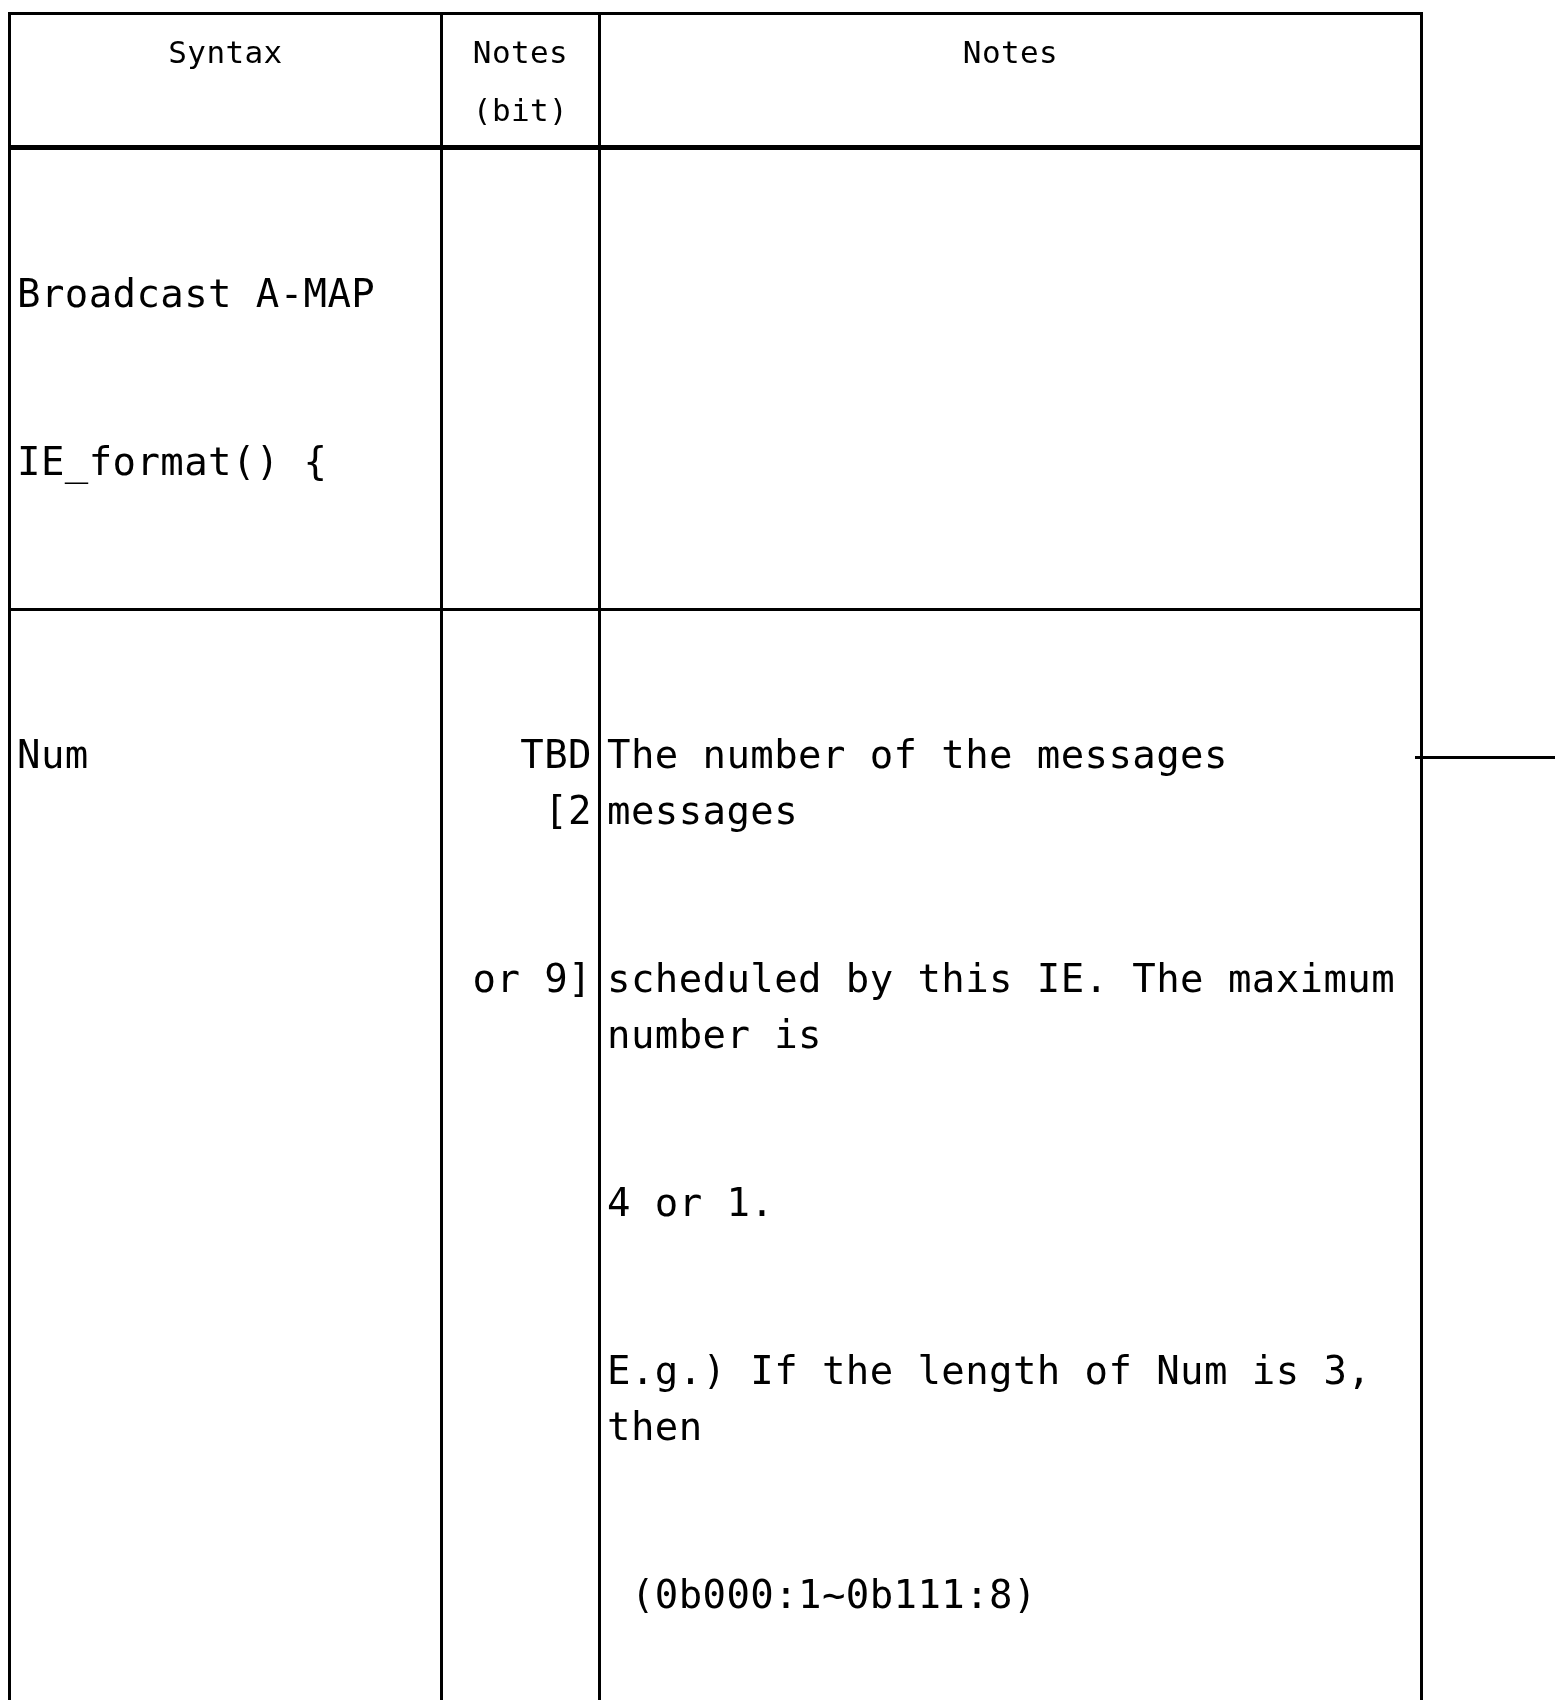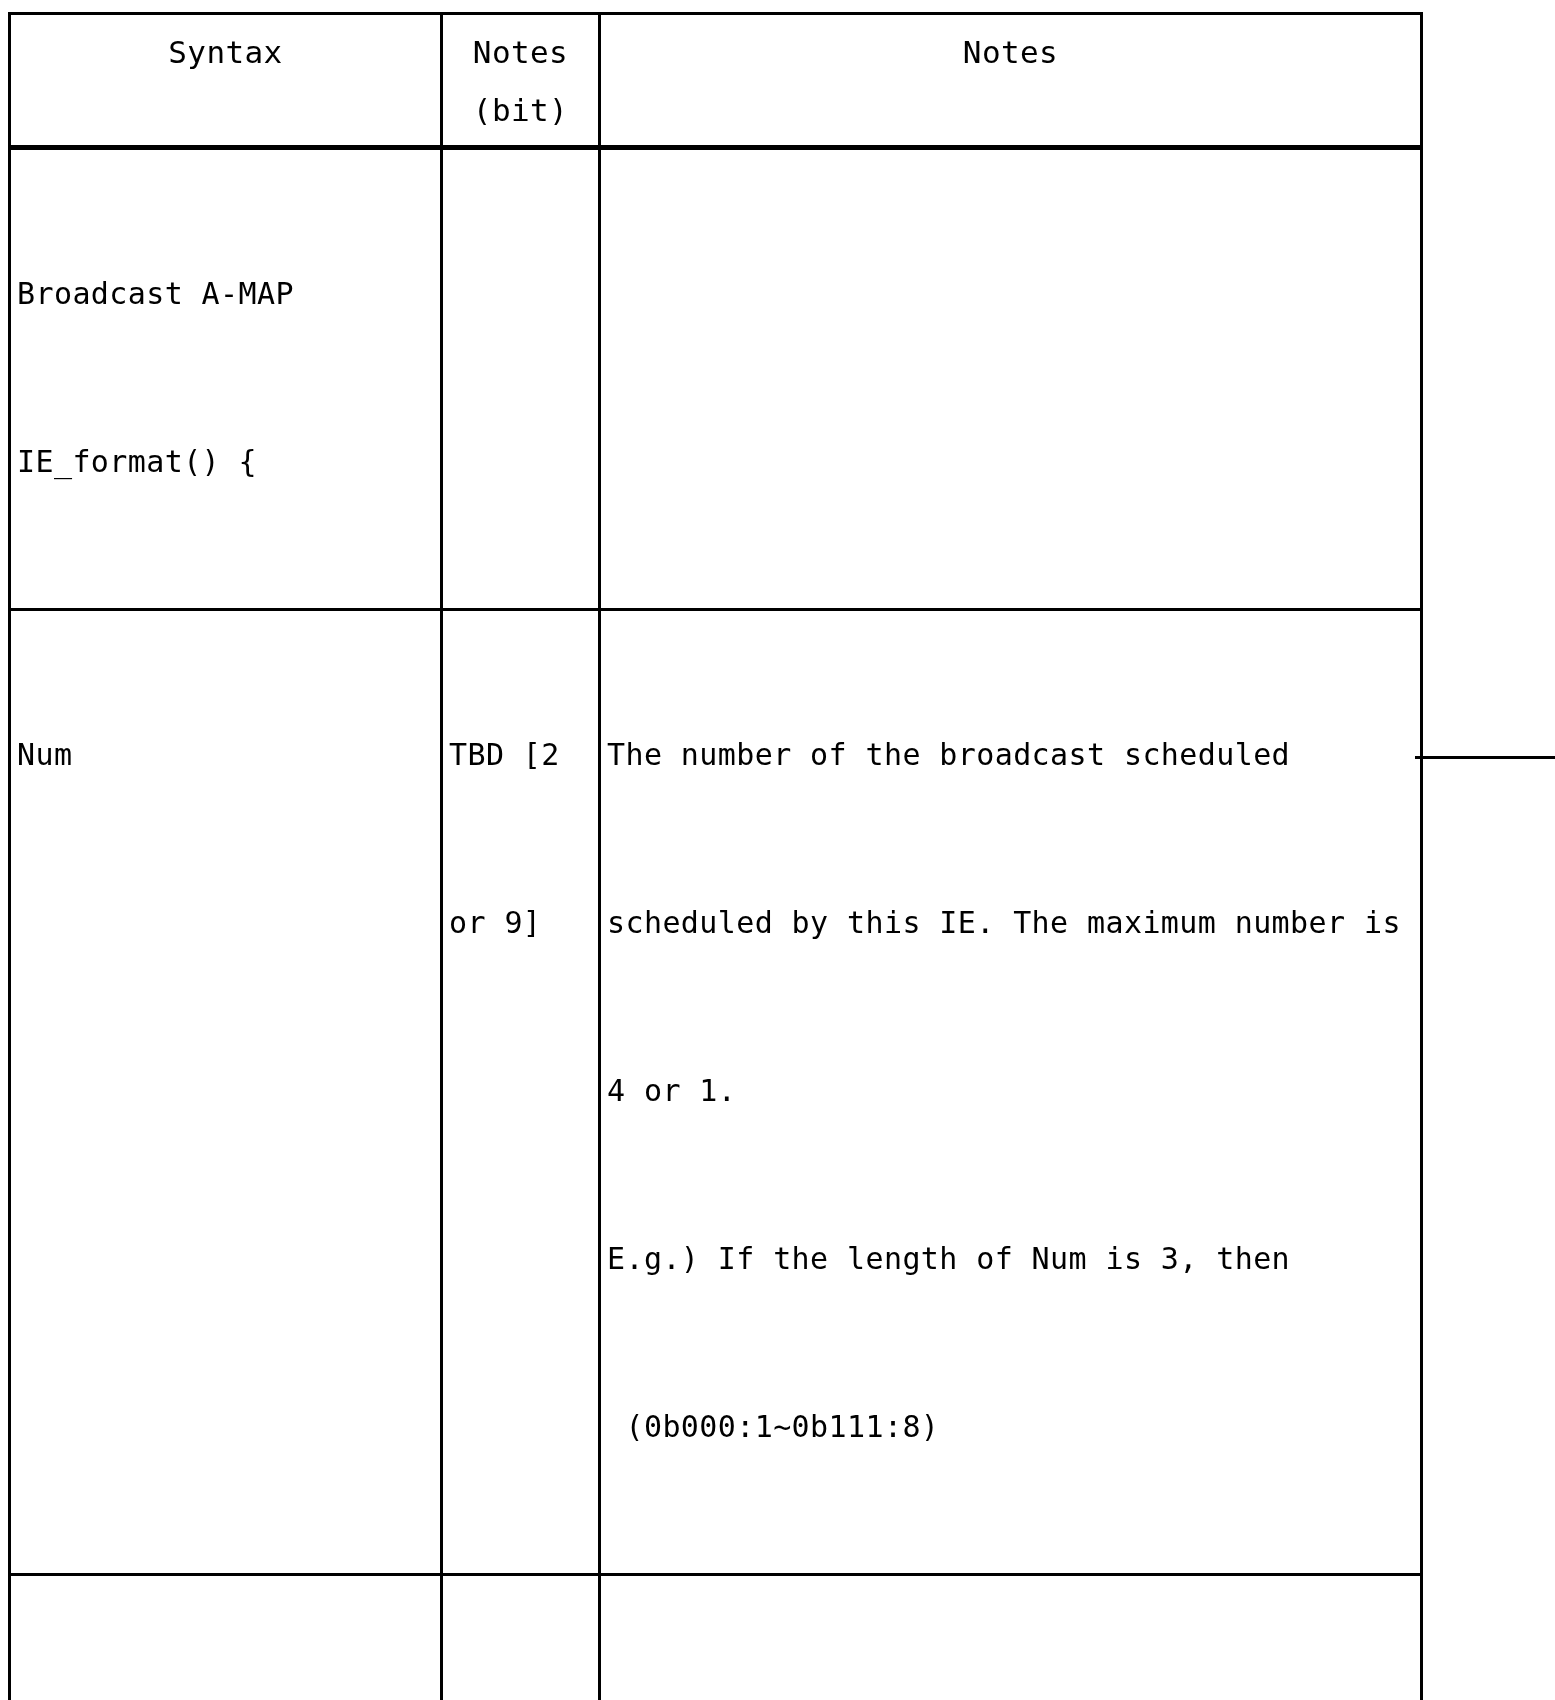--- a/index.html
+++ b/index.html
@@ -39,27 +39,27 @@
     font-weight: normal;
   }
 
   
   col.c-syntax { width: 432px; }
   col.c-size   { width: 158px; }
   col.c-notes  { width: 822px; }
 
   .cell {
     padding: 4px 6px 6px 6px;
-    font-size: 30px;
+    font-size: 39px;
     line-height: 56px;
     white-space: pre-wrap;
     letter-spacing: 0.4px;
   }
 
-  .cell.center { text-align: left; }
+  .cell.center { text-align: right; }
 
   
   .hdr .cell {
     text-align: center;
     font-size: 31px;
     line-height: 58px;
     padding-top: 8px;
   }
   tr.hdr td { border-bottom-width: 5px; }
 
@@ -129,21 +129,21 @@
           </div>
         </td>
         <td>
           <div class="cell center">
             <span class="line">TBD [2</span>
             <span class="line">or 9]</span>
           </div>
         </td>
         <td>
           <div class="cell">
-            <span class="line">The number of the broadcast scheduled</span>
+            <span class="line">The number of the messages messages</span>
             <span class="line">scheduled by this IE. The maximum number is</span>
             <span class="line">4 or 1.</span>
             <span class="line">E.g.) If the length of Num is 3, then</span>
             <span class="line"> (0b000:1~0b111:8)</span>
           </div>
         </td>
       </tr>
 
       <tr class="r-for">
         <td>

